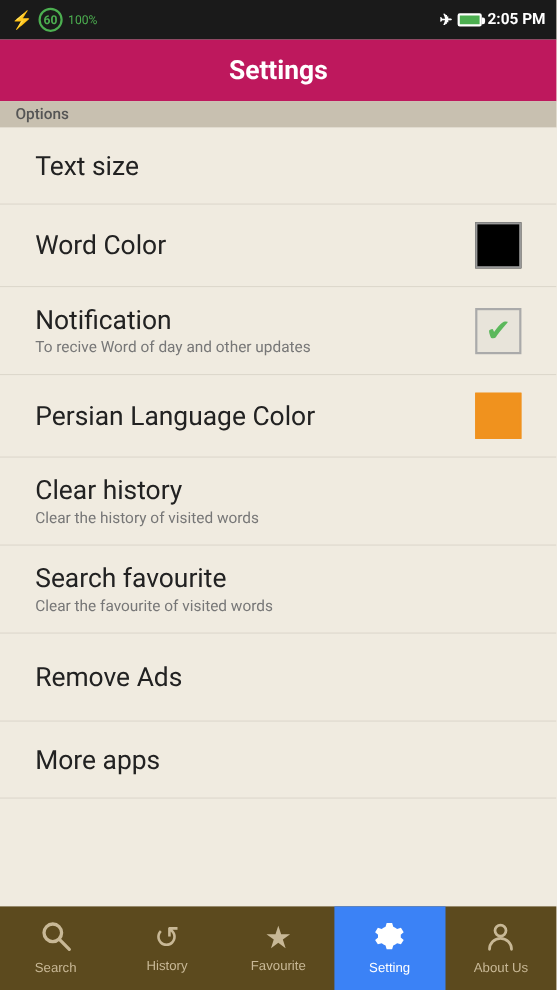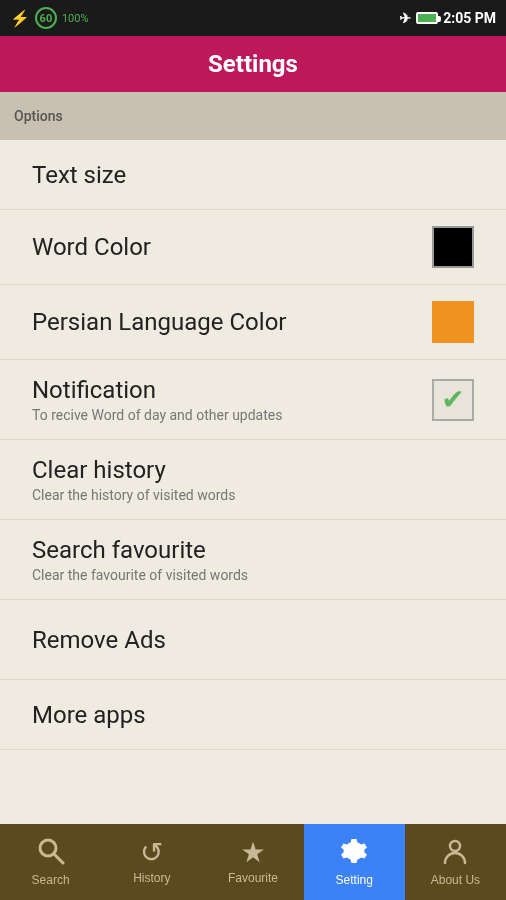--- a/index.html
+++ b/index.html
@@ -80,21 +80,21 @@
     .header-title {
       color: white;
       font-size: 24px;
       font-weight: bold;
     }
 
     
     .section-header {
       width: 100%;
       background: #c8c0b0;
-      padding: 16px 14px;
+      padding: 4px 14px;
       font-size: 14px;
       color: #555;
       font-weight: 500;
     }
 
     
     .content {
       width: 100%;
       background: #f0ebe0;
       overflow-y: auto;
@@ -225,35 +225,35 @@
     </div>
   </div>
 
   <div class="setting-item">
     <div class="setting-text">
       <div class="setting-title">Word Color</div>
     </div>
     <div class="color-swatch" style="background:#000000;"></div>
   </div>
 
-  <div class="setting-item">
-    <div class="setting-text">
-      <div class="setting-title">Persian Language Color</div>
-    </div>
-    <div class="color-swatch" style="background:#f0921e; border-color:#f0921e;"></div>
-  </div>
-
   <div class="setting-item tall">
     <div class="setting-text">
       <div class="setting-title">Notification</div>
       <div class="setting-subtitle">To recive Word of day and other updates</div>
     </div>
     <div class="checkbox-container">
       <span class="checkmark">✔</span>
     </div>
+  </div>
+
+  <div class="setting-item">
+    <div class="setting-text">
+      <div class="setting-title">Persian Language Color</div>
+    </div>
+    <div class="color-swatch" style="background:#f0921e; border-color:#f0921e;"></div>
   </div>
 
   <div class="setting-item tall">
     <div class="setting-text">
       <div class="setting-title">Clear history</div>
       <div class="setting-subtitle">Clear the history of visited words</div>
     </div>
   </div>
 
   <div class="setting-item tall">

